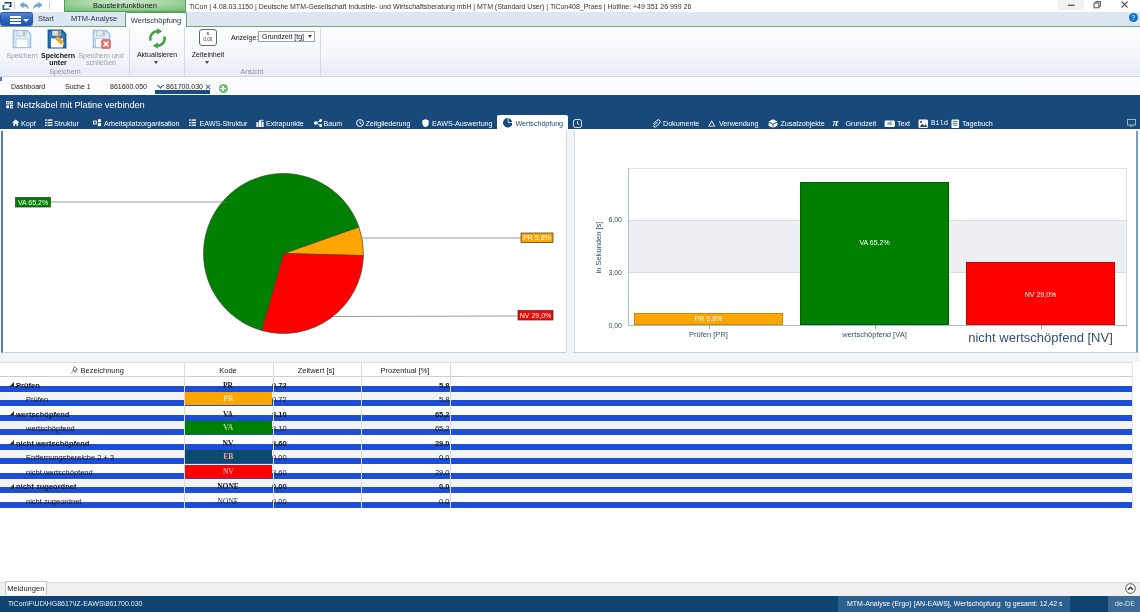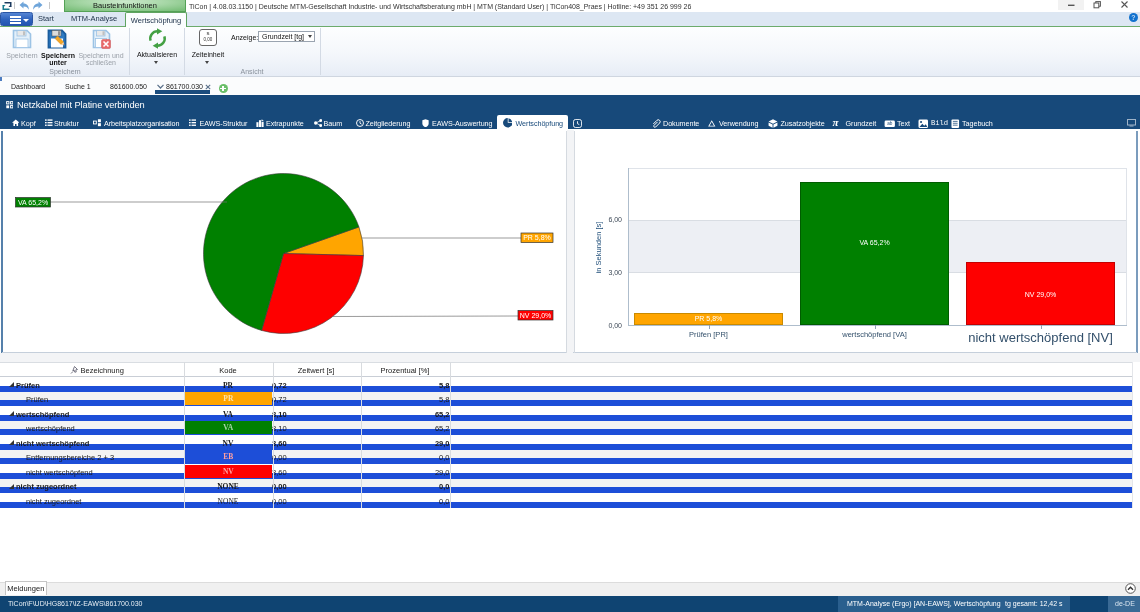--- a/index.html
+++ b/index.html
@@ -372,21 +372,21 @@
       </div>
     <div class="row" style="top:73px;">
         <div class="tri"></div>
         <div class="bz b" style="left:16px;">nicht wertschöpfend</div>
         <div class="kd">NV</div>
         <div class="zw b">3,60</div>
         <div class="pz b">29,0</div>
       </div>
     <div class="row alt" style="top:87.5px;">
         <div class="bz" style="left:26px;">Entfernungsbereiche 2 + 3</div>
-        <div class="chip" style="background:#1d4ed8;color:#ffa0a0;">EB</div>
+        <div class="chip" style="background:#0c4a6e;color:#ffa0a0;">EB</div>
         <div class="zw">0,00</div>
         <div class="pz">0,0</div>
       </div>
     <div class="row" style="top:102px;">
         <div class="bz" style="left:26px;">nicht wertschöpfend</div>
         <div class="chip" style="background:#fe0000;color:#ffa0a0;">NV</div>
         <div class="zw">3,60</div>
         <div class="pz">29,0</div>
       </div>
     <div class="row alt" style="top:116.5px;">

